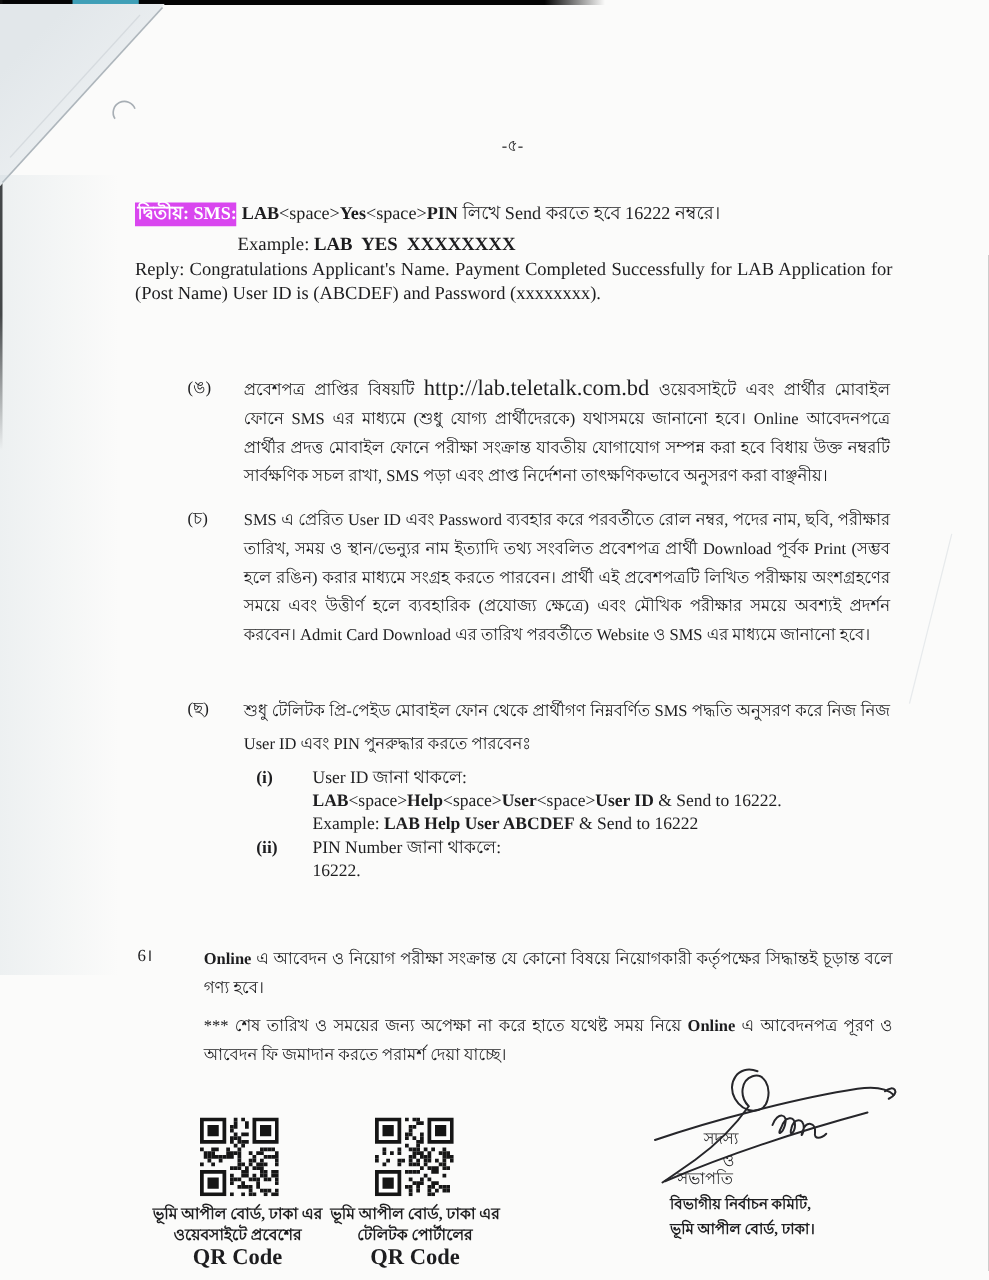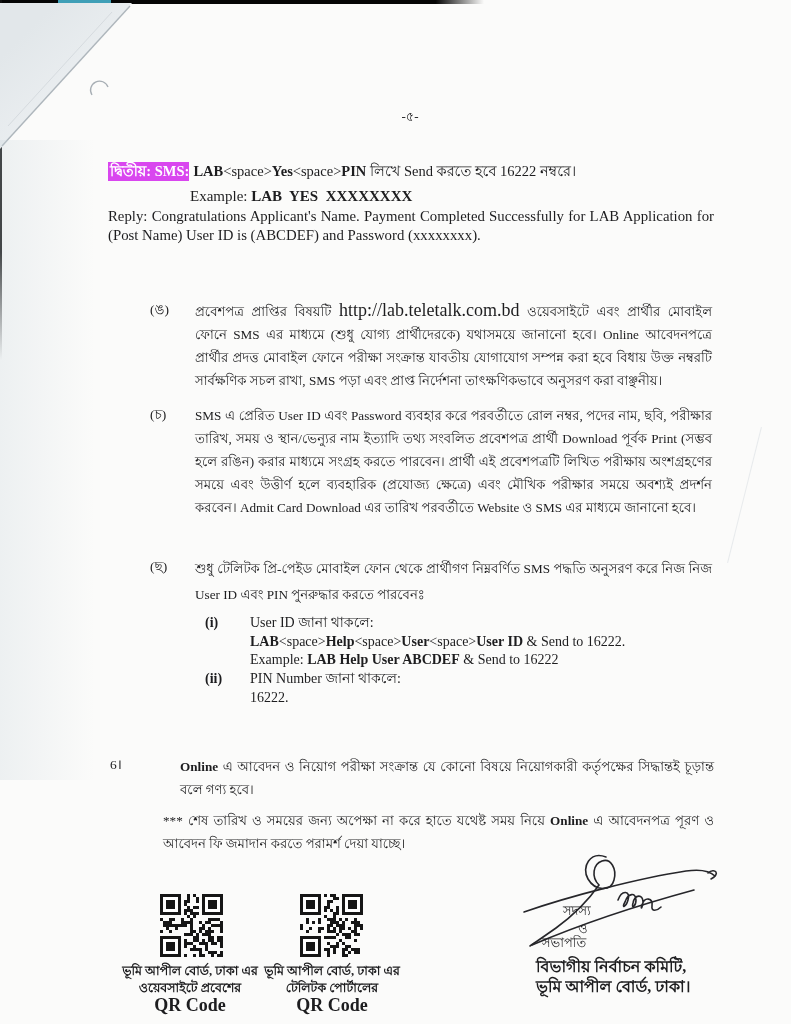--- a/index.html
+++ b/index.html
@@ -34,37 +34,37 @@
   .sec-chh{top:556px;}
   .sec-chh .sec-text{line-height:26px;}
   .url{font-size:18px;}
   .sub{left:205px;width:470px;font-size:14px;line-height:18.5px;}
   .sub-label{position:absolute;left:0;top:0;font-weight:bold;}
   .sub-text{margin-left:45px;}
   .sub-i{top:614px;}
   .sub-ii{top:670px;}
   .item04{left:110px;top:755px;width:604px;}
   .item04 .sec-label{font-size:13.5px;}
-  .item04 .sec-text{margin-left:70px;line-height:23px;}
+  .item04 .sec-text{margin-left:53px;line-height:23px;}
   .advice{left:163px;top:809px;width:551px;font-size:13.2px;line-height:23px;text-align:justify;}
   b{font-weight:bold;}
   
   .qr{width:63px;height:63px;}
   .qr1{left:160px;top:894px;}
   .qr2{left:300px;top:894px;}
   .cap{width:150px;text-align:center;font-size:12.5px;line-height:17px;font-weight:bold;}
   .cap1{left:115px;top:963px;}
   .cap2{left:257px;top:963px;}
   .cap .big{font-size:18px;}
   .sigsvg{left:518px;top:850px;width:210px;height:98px;}
   .sig-t{font-size:13px;}
   .sig-role1{left:563px;top:901px;}
   .sig-conj{left:578px;top:919px;}
   .sig-role2{left:542px;top:933px;}
-  .sig-org{font-weight:bold;font-size:16px;}
+  .sig-org{font-weight:bold;font-size:12px;}
   .sig-org1{left:536px;top:954px;}
   .sig-org2{left:536px;top:974px;}
 </style>
 </head>
 <body>
 
 <div class="page">
 
   <div class="abs topbar"></div>
   <div class="abs tealtab"></div>

